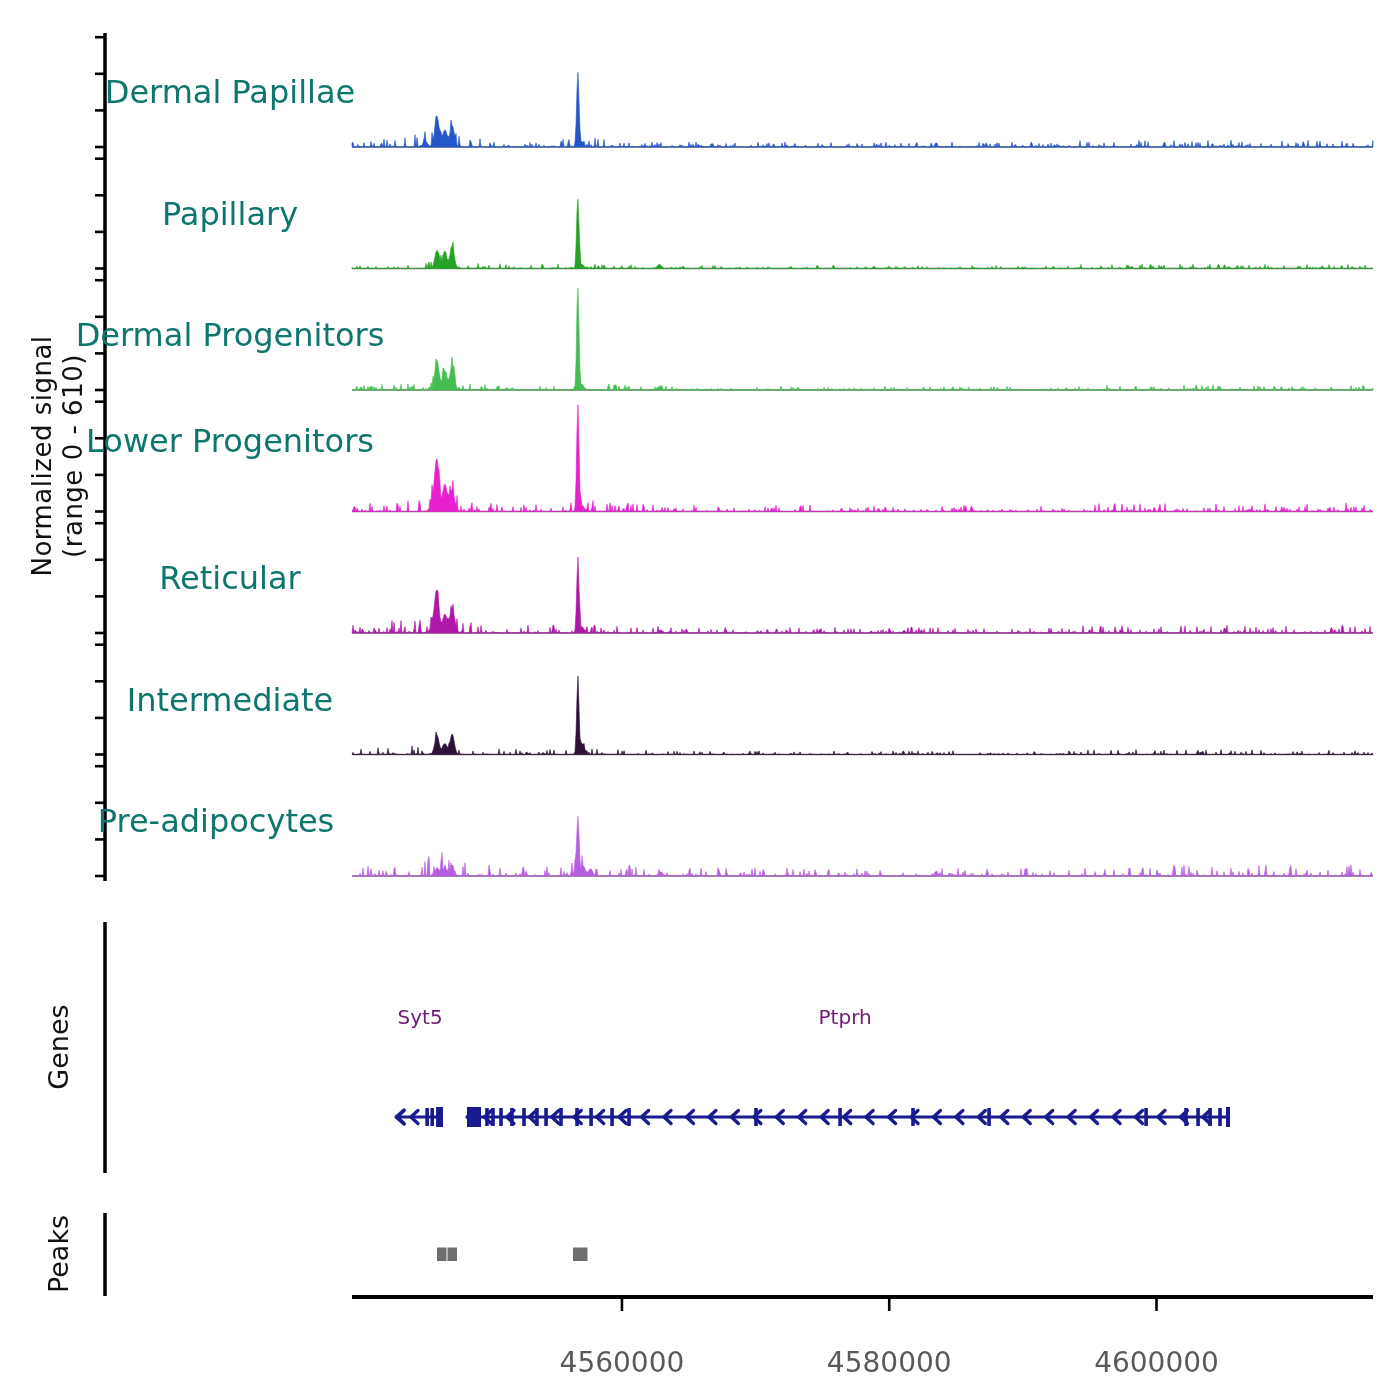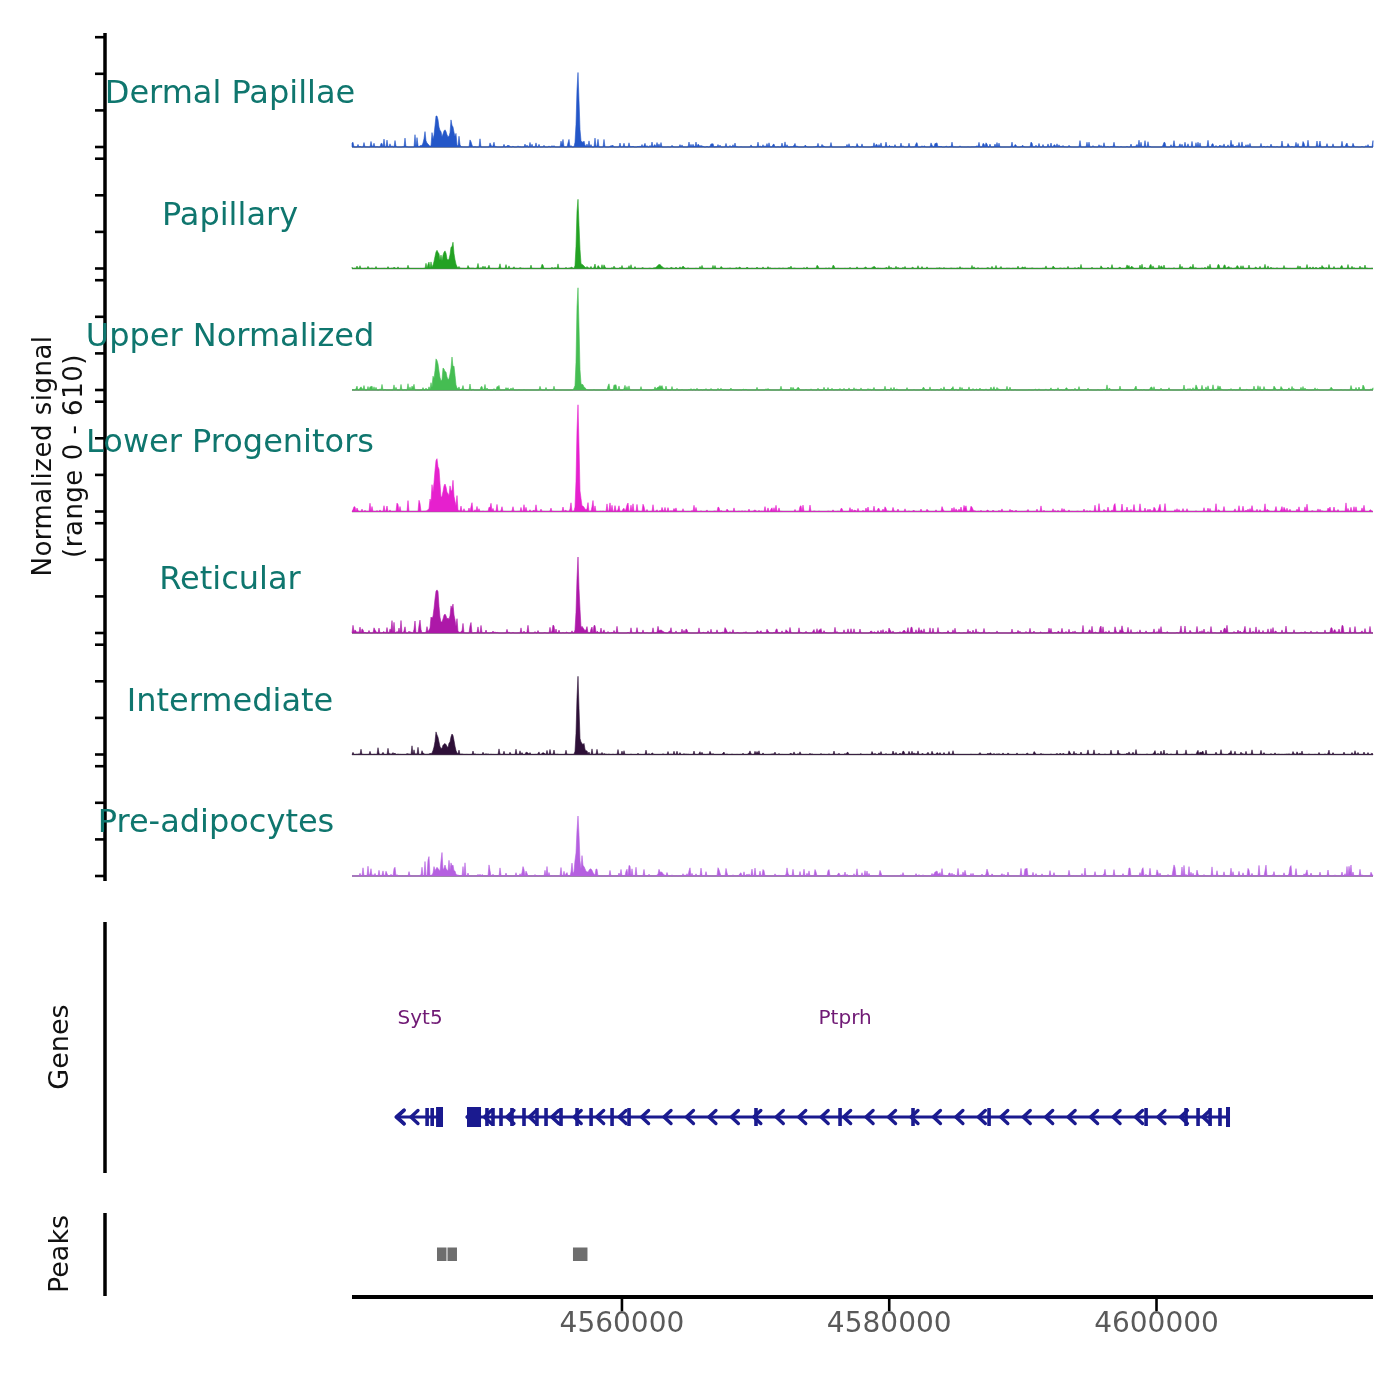--- a/index.html
+++ b/index.html
@@ -24,20 +24,21 @@
     font-size:32px;color:#0f766e;
     transform:translate(-50%,-50%);
   }
   .gene-label{
     font-size:20px;color:#701a75;
     transform:translateX(-50%);
   }
   .x-tick-label{
     font-size:28px;color:#5a5a5a;
     transform:translateX(-50%);
+    margin-top:40px;
   }
   .x-axis-title{
     font-size:31px;color:#111;
     transform:translateX(-50%);
   }
 </style>
 </head>
 <body>
 
 <div class="figure">
@@ -168,21 +169,21 @@
     <div>(range 0 - 610)</div>
   </div>
 
   <div class="abs rot section-label" style="left:58px;top:1047px;">Genes</div>
 
   <div class="abs rot section-label" style="left:58px;top:1254px;">Peaks</div>
 
   <div id="labels-layer">
       <div class="abs track-label" style="left:230px;top:92px;">Dermal Papillae</div>
       <div class="abs track-label" style="left:230px;top:213.5px;">Papillary</div>
-      <div class="abs track-label" style="left:230px;top:335px;">Upper Normalized</div>
+      <div class="abs track-label" style="left:230px;top:335px;">Dermal Progenitors</div>
       <div class="abs track-label" style="left:230px;top:441px;">Lower Progenitors</div>
       <div class="abs track-label" style="left:230px;top:578px;text-align:center;">Reticular</div>
       <div class="abs track-label" style="left:230px;top:699.5px;">Intermediate</div>
       <div class="abs track-label" style="left:216px;top:821px;">Pre-adipocytes</div>
       <div class="abs gene-label" style="left:420.15575916230364px;top:1005px;">Syt5</div>
       <div class="abs gene-label" style="left:845.1269633507853px;top:1005px;">Ptprh</div>
       <div class="abs x-tick-label" style="left:621.9502617801047px;top:1306px;">4560000</div>
       <div class="abs x-tick-label" style="left:889.2277486910995px;top:1306px;">4580000</div>
       <div class="abs x-tick-label" style="left:1156.5052356020942px;top:1306px;">4600000</div>
     </div>

